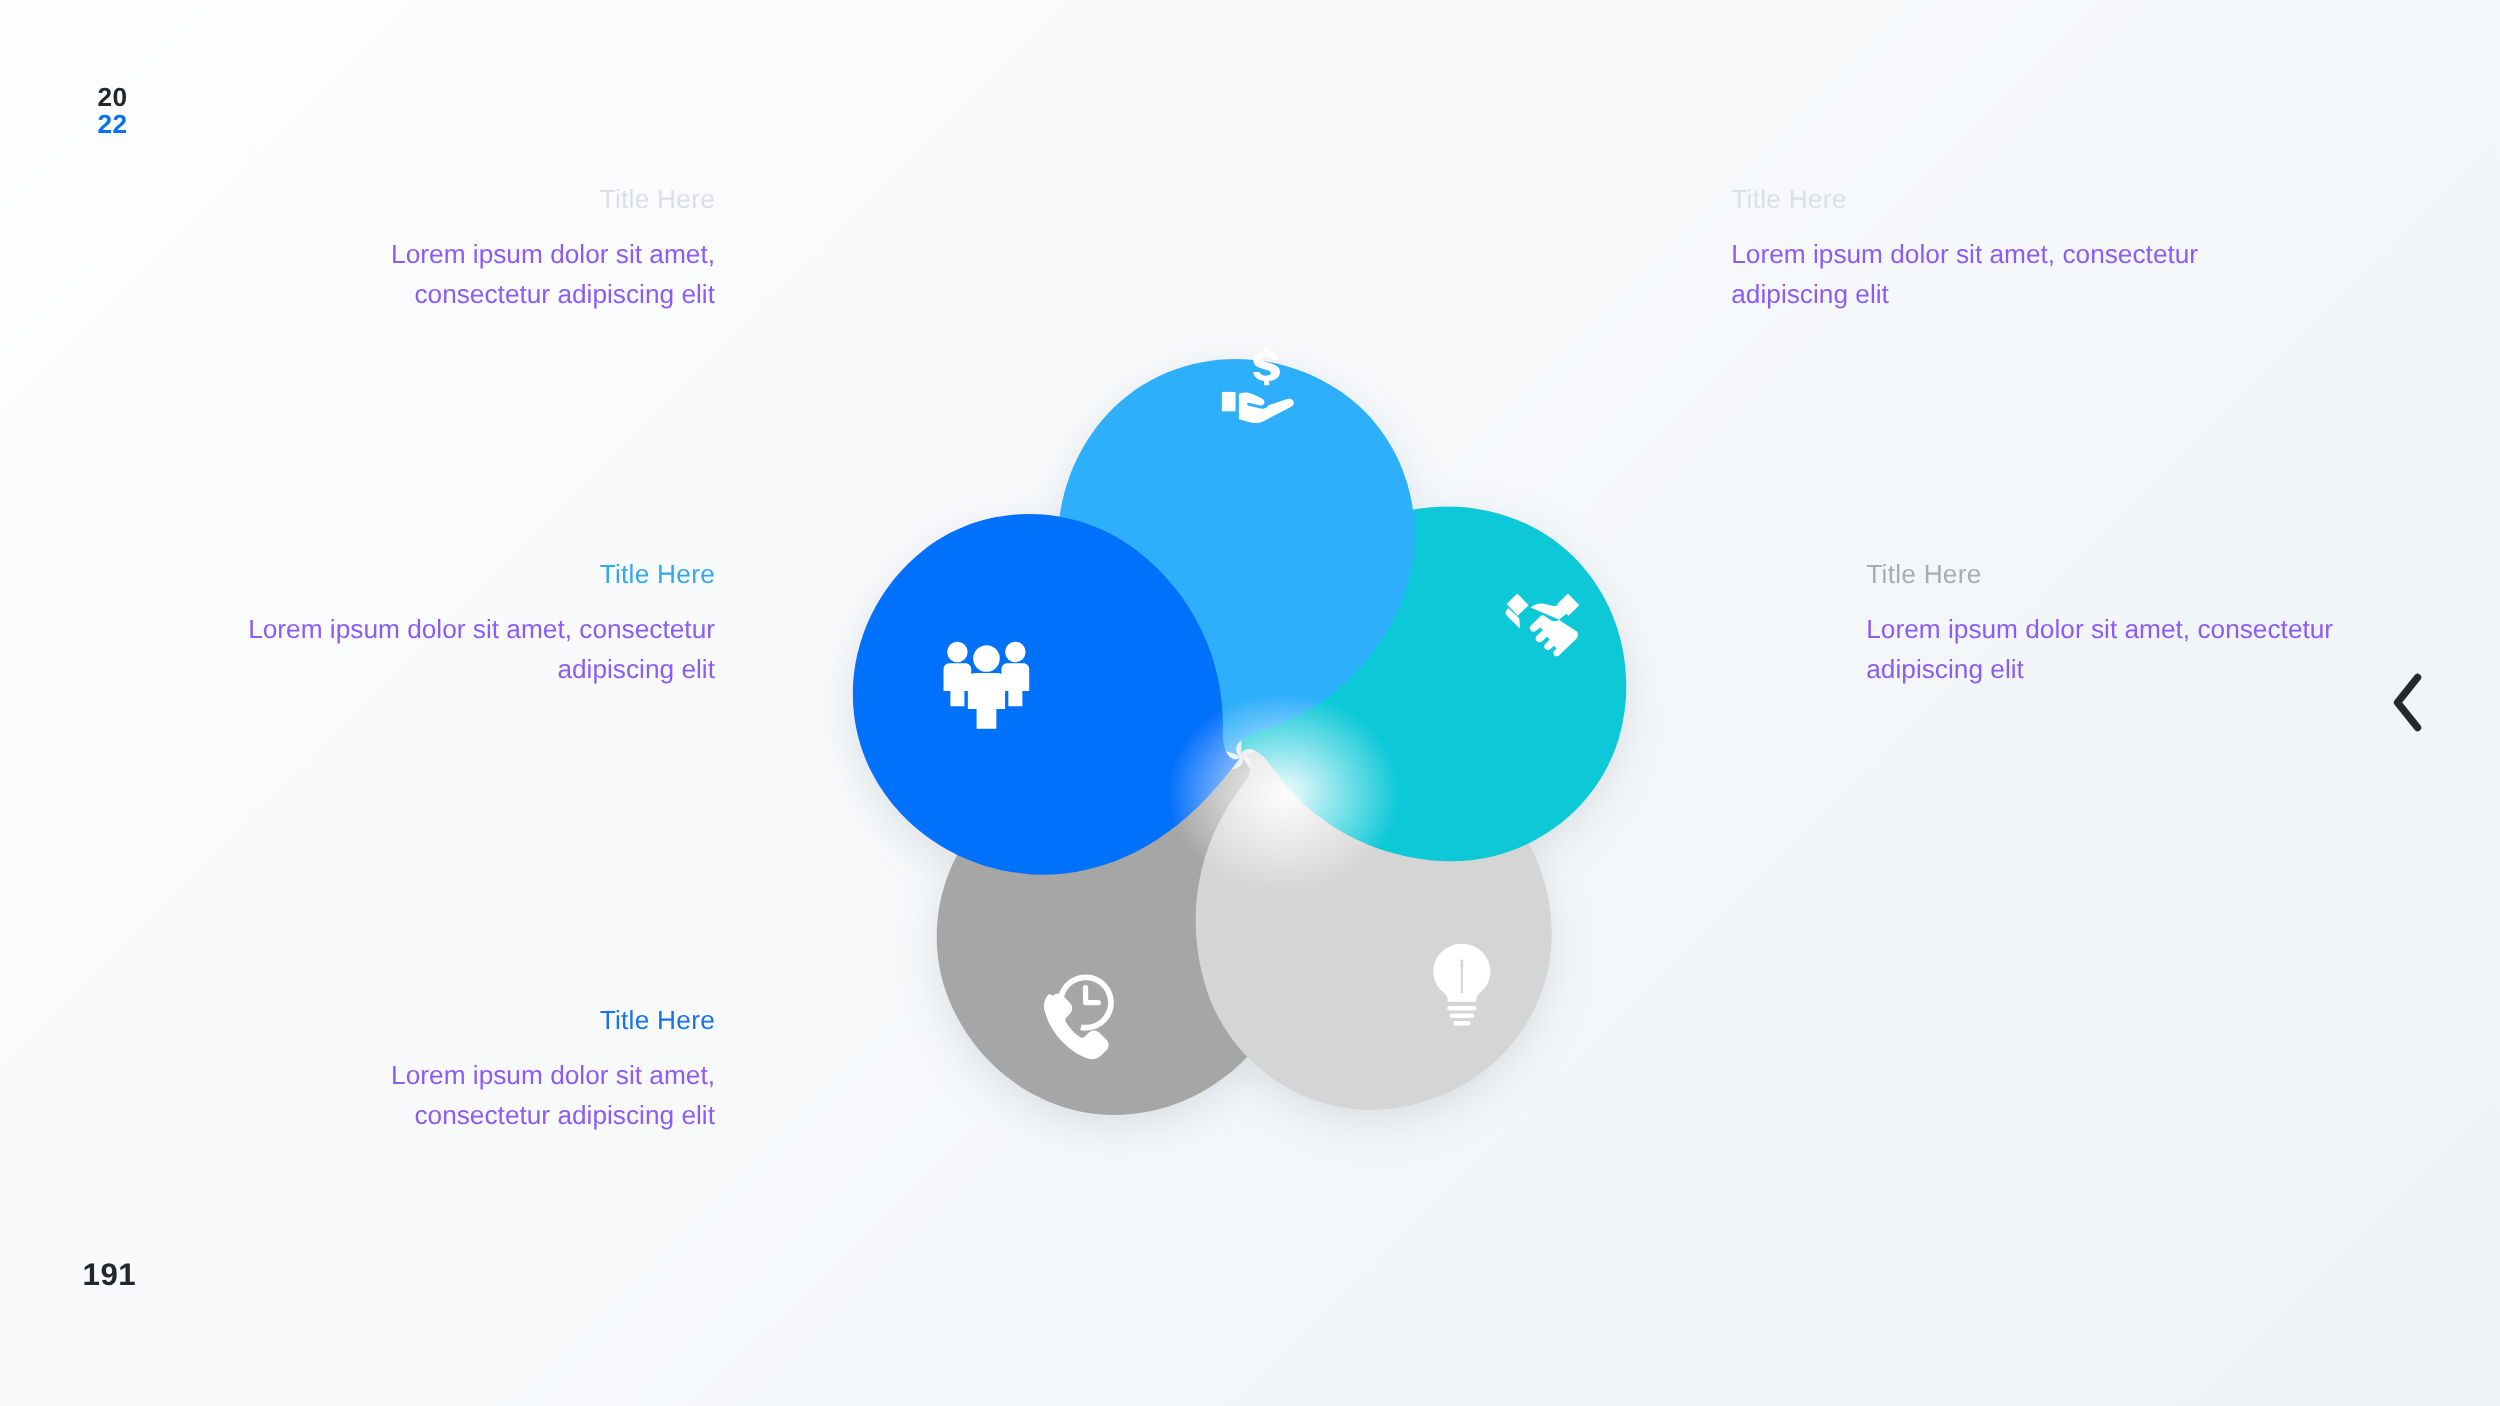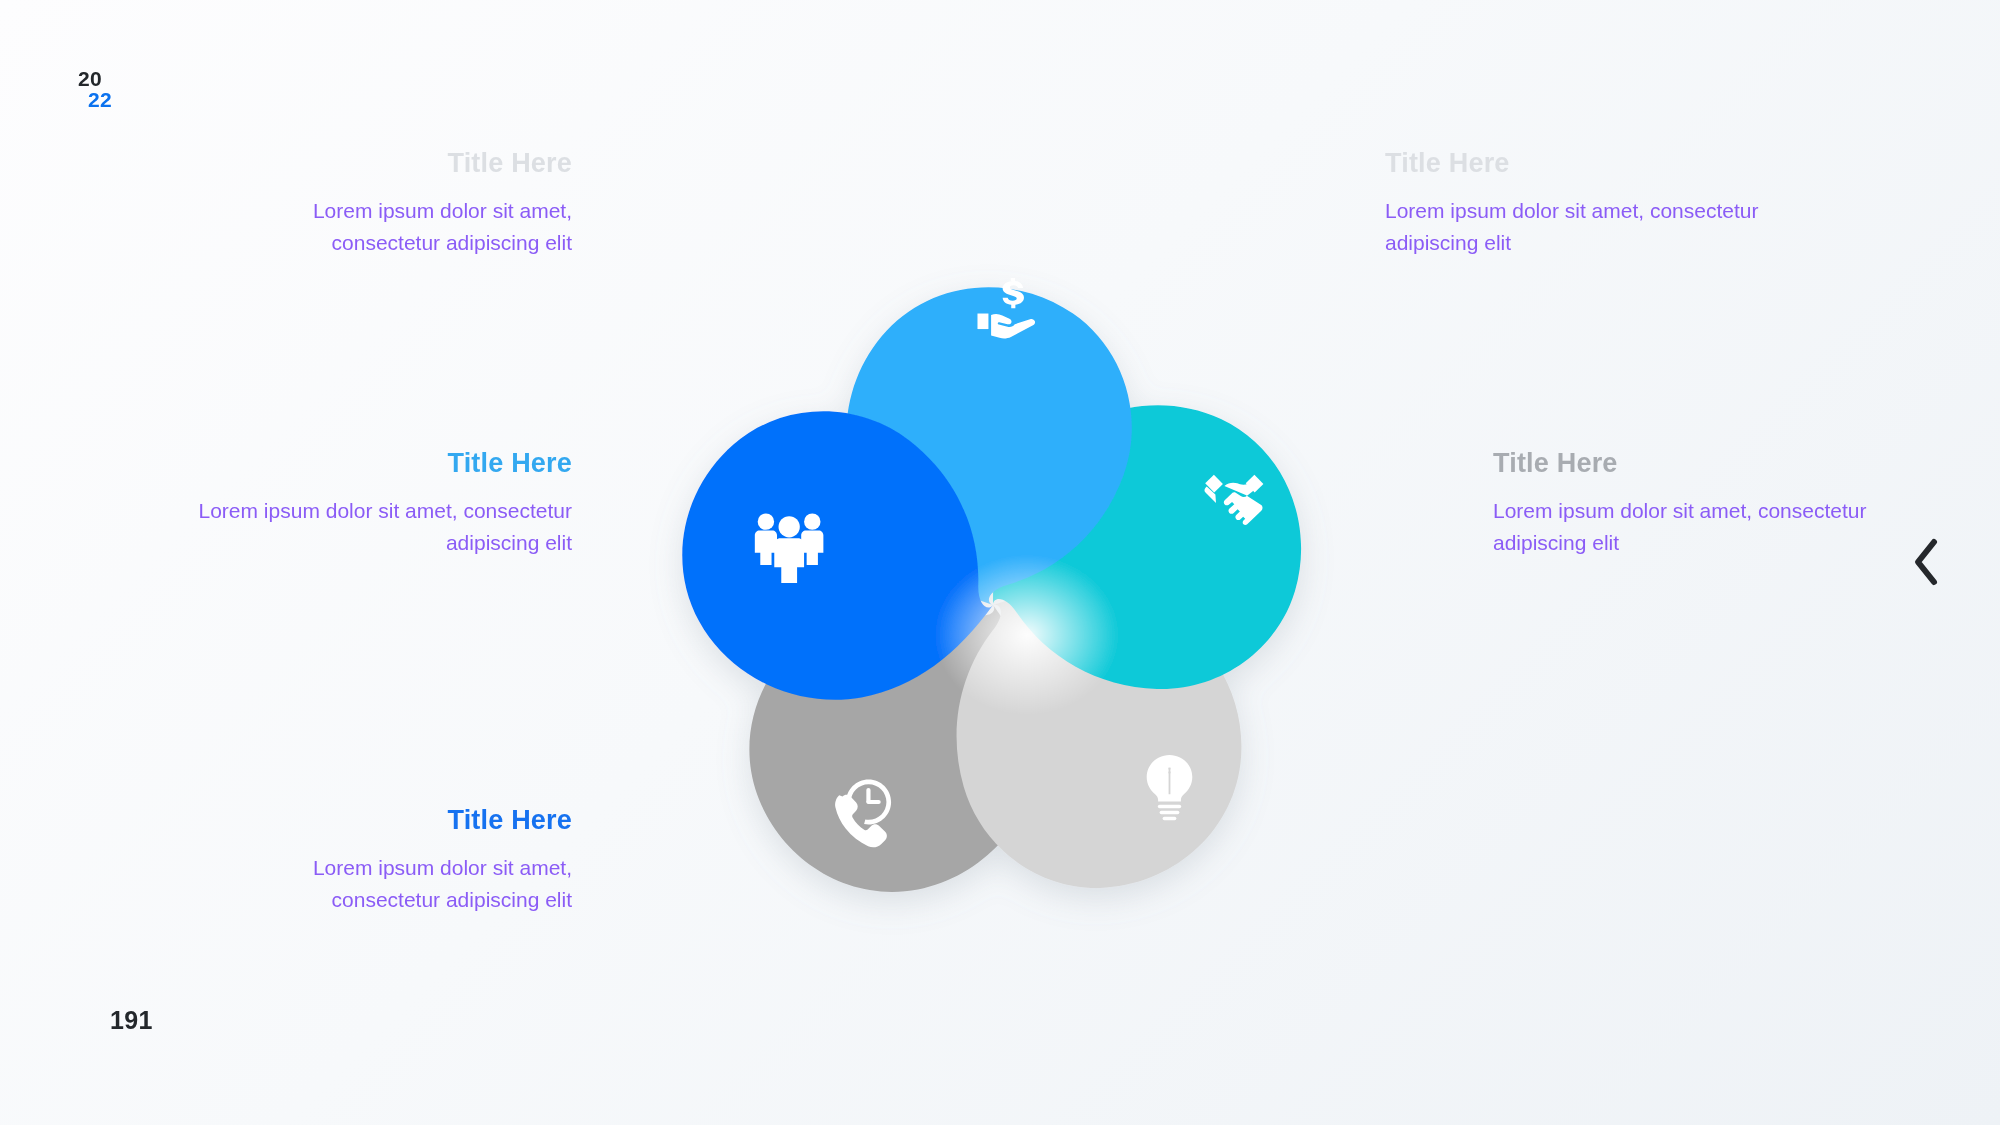--- a/index.html
+++ b/index.html
@@ -20,54 +20,53 @@
   .year-stamp {
     position: absolute;
     left: 78px;
     top: 68px;
     line-height: 1.02;
     font-size: 21px;
     font-weight: 700;
     letter-spacing: .3px;
   }
   .year-top { color: #23272b; display: block; }
-  .year-bottom { color: #0b72ef; display: block; margin-left: 10px; }
+  .year-bottom { color: #0b72ef; display: block; }
 
   
   .page-number {
     position: absolute;
     left: 66px;
     top: 1006px;
     font-size: 25px;
     font-weight: 700;
     color: #23272b;
     letter-spacing: .4px;
-    margin-left: 44px;
   }
 
   
   .nav-prev {
     position: absolute;
     right: 46px;
     top: 534px;
     width: 56px;
     height: 56px;
     display: flex;
     align-items: center;
     justify-content: center;
     cursor: pointer;
   }
   .nav-prev svg { display: block; }
 
   
   .label-block { position: absolute; }
 
   .label-title {
-    font-size: 27px;
-    font-weight: 700;
+    font-size: 21px;
+    font-weight: 400;
     letter-spacing: .2px;
     margin-bottom: 16px;
     white-space: nowrap;
   }
   .label-body {
     font-size: 21px;
     font-weight: 400;
     color: #8b5cf6;
     line-height: 1.54;
   }

